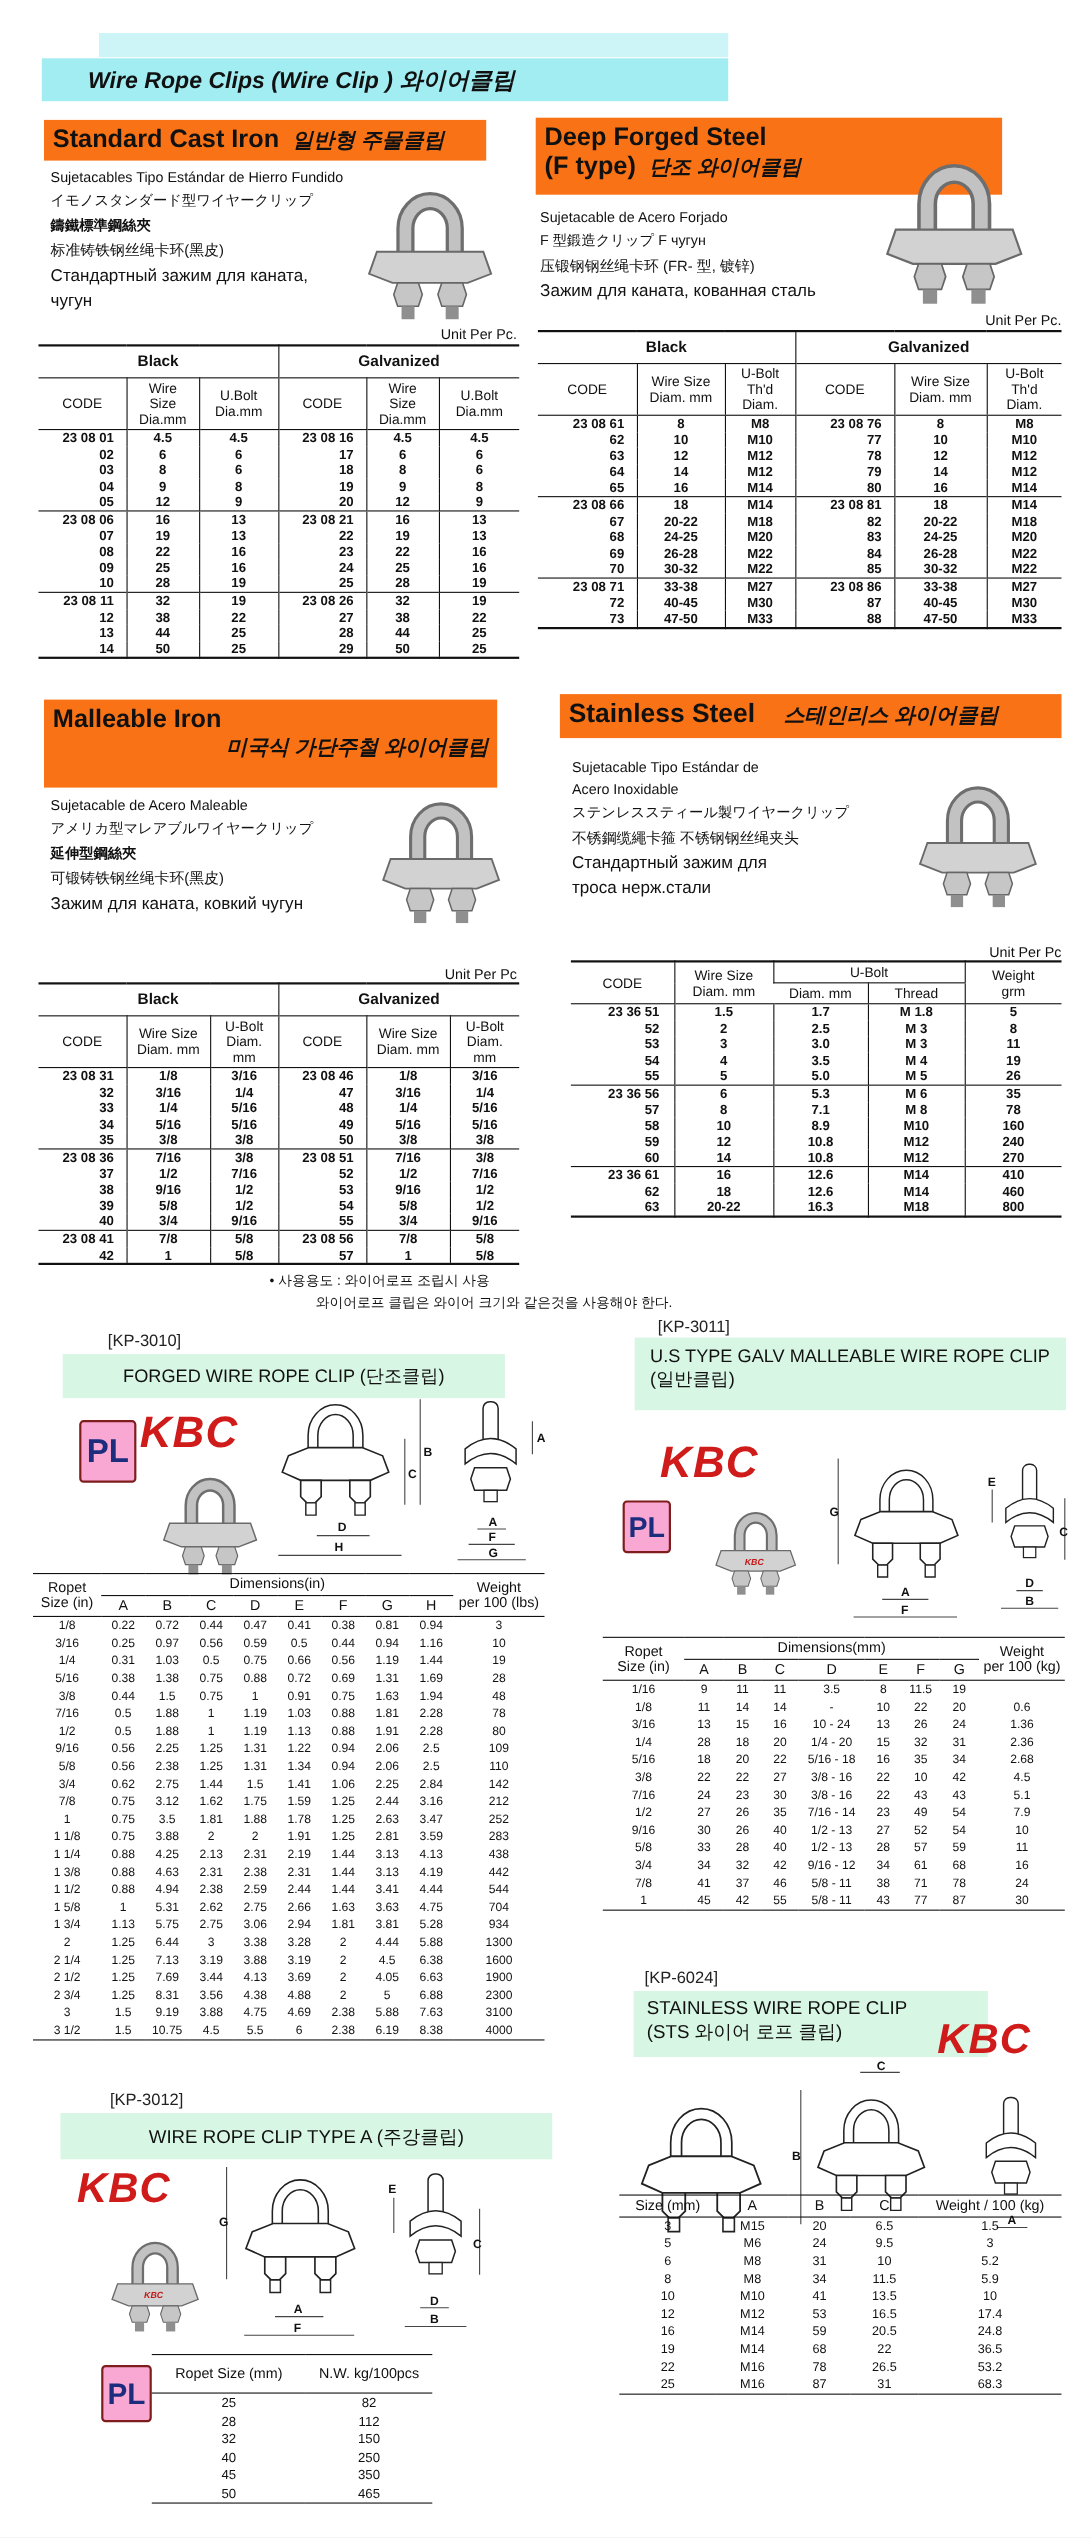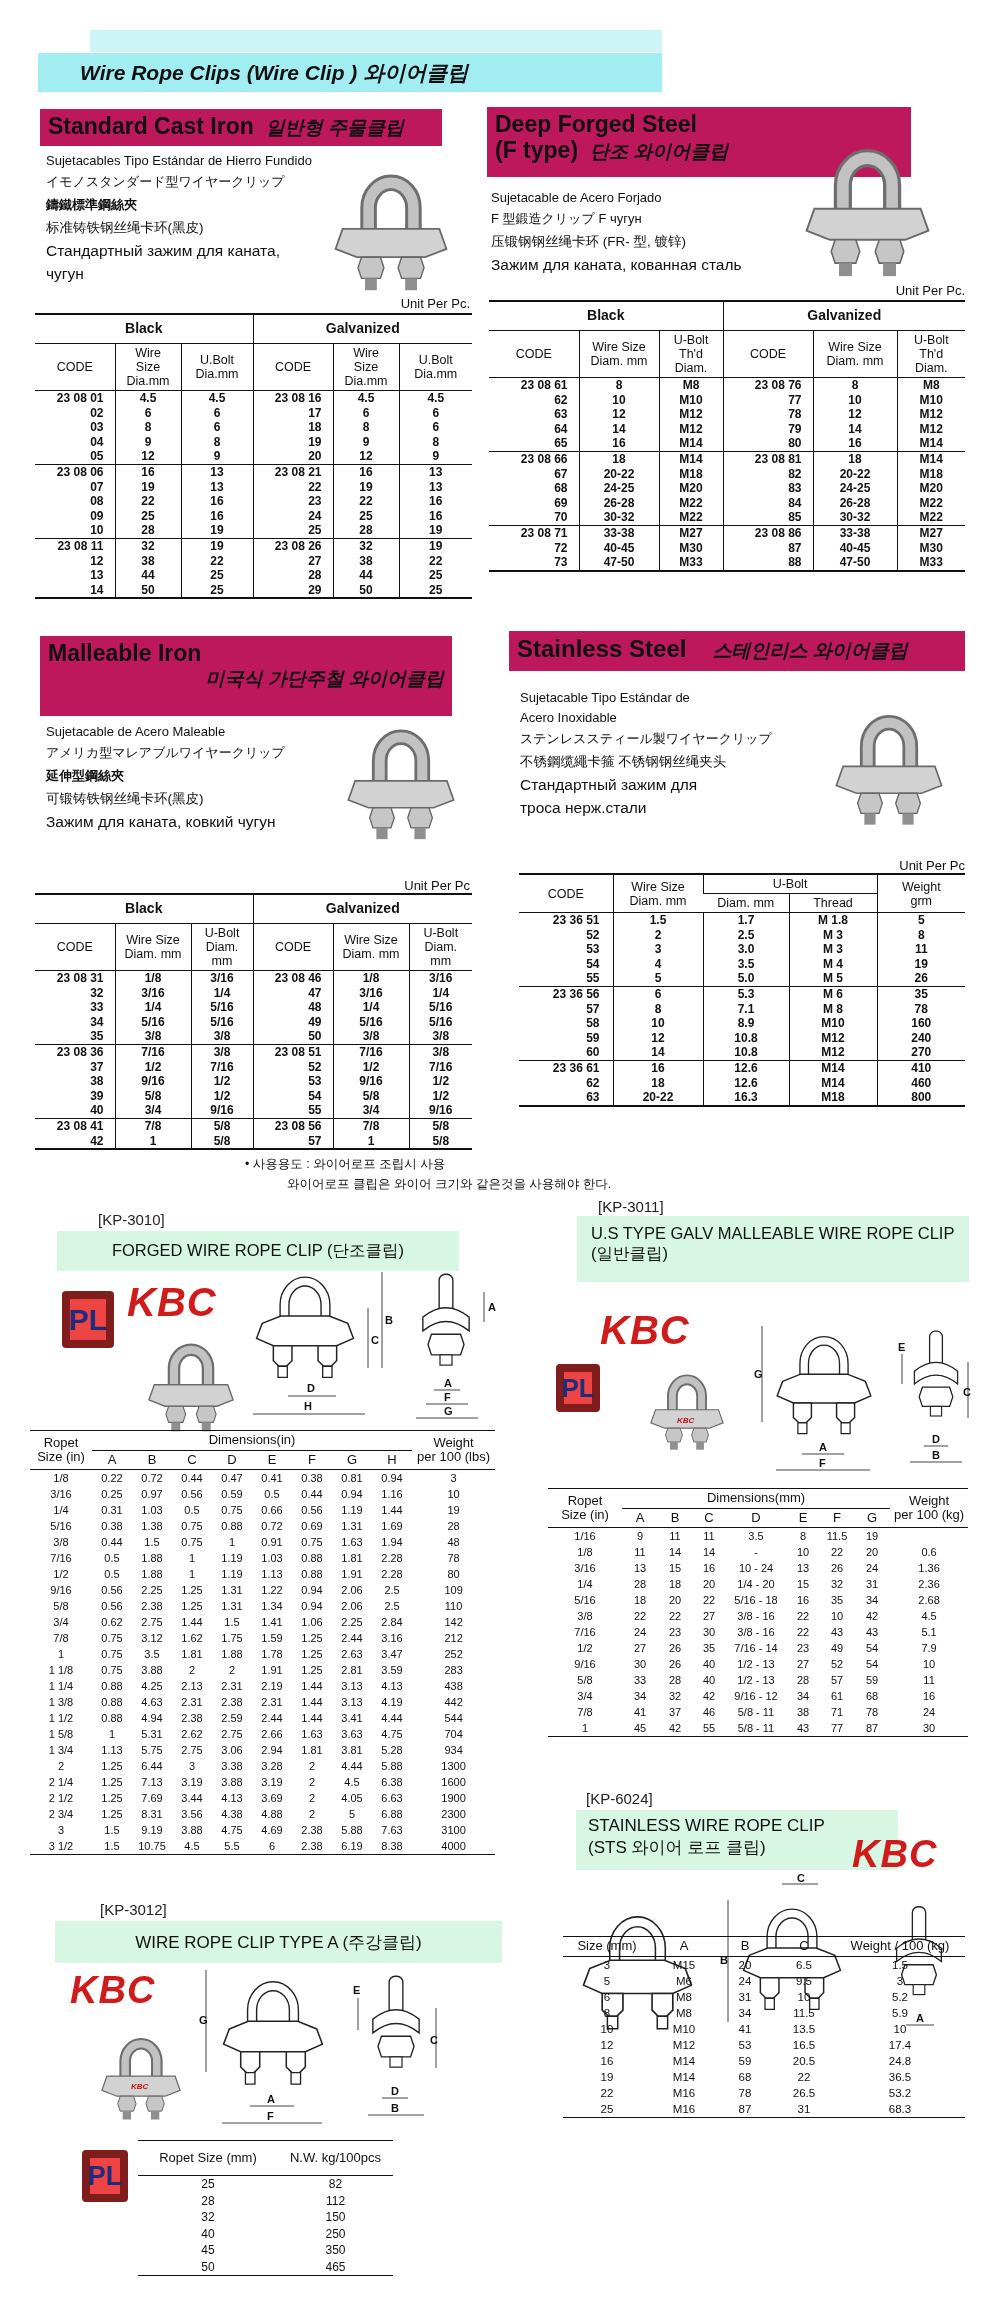--- a/index.html
+++ b/index.html
@@ -2,33 +2,33 @@
 <html><head>
 <meta charset="utf-8">
 <style>
   html,body{margin:0;padding:0;background:#e8e8e8;}
   .page{position:relative;width:992px;height:2307px;background:#ffffff;
         font-family:"Liberation Sans",sans-serif;color:#111;overflow:hidden;margin:0 auto;}
   .abs{position:absolute;}
   .pale{background:#cdf4f7;}
   .title-banner{background:#a2edf2;display:flex;align-items:center;font-style:italic;
         font-weight:bold;font-size:21px;padding-left:42px;box-sizing:border-box;}
-  .sec-hl{background:#be185d;box-sizing:border-box;padding:4px 8px;}
+  .sec-hl{background:#f97316;box-sizing:border-box;padding:4px 8px;}
   .t-en{font-weight:bold;font-size:23px;line-height:1.15;}
   .t-en2{font-weight:bold;font-size:23px;line-height:1.15;}
   .t-ko{font-style:italic;font-weight:bold;font-size:19px;margin-left:12px;}
   .desc div{margin-bottom:5px;white-space:pre-line;}
   .d-es,.d-ja{font-size:13px;}
   .d-zht{font-size:13px;font-weight:bold;}
   .d-zhs{font-size:13.5px;}
   .d-ru{font-size:15.5px;}
   .unit{font-size:13px;text-align:right;}
   .kbc{color:#d01b1b;font-weight:bold;font-style:italic;letter-spacing:1px;}
-  .pl-box{border:8px solid #7f1d1d;border-radius:4px;display:flex;align-items:center;
-        justify-content:center;color:#1d2d7d;font-weight:bold;background:#ef4444;box-sizing:border-box;}
+  .pl-box{border:2px solid #7f1d1d;border-radius:4px;display:flex;align-items:center;
+        justify-content:center;color:#1d2d7d;font-weight:bold;background:#f9a8d4;box-sizing:border-box;margin-left:10px;}
   .kp-code{font-size:15px;color:#222;}
   .banner-green{background:#d7f6e4;box-sizing:border-box;}
   .bg-center{display:flex;align-items:center;justify-content:center;font-size:16.5px;}
   .kbc-mark{position:absolute;color:#c41414;font-weight:bold;font-size:8px;font-style:italic;}
 
   table.ct{border-collapse:collapse;table-layout:fixed;}
   .ct th{font-weight:normal;text-align:center;white-space:pre-line;padding:2px 2px;line-height:1.12;}
   .ct td{text-align:center;padding:0 2px;}
 
   .spec{border-top:2px solid #111;border-bottom:2.5px solid #111;}
@@ -1375,21 +1375,21 @@
       <text class="dimt" x="2" y="92">B</text>
     </svg>
   </div>
   <div class="abs" style="left:878px;top:1885px;width:85px;height:165px">
     <svg width="85" height="165">
       <use href="#draw-side" x="12" y="10" width="58" height="108"></use>
       <line class="dim" x1="28" y1="140" x2="56" y2="140"></line>
       <text class="dimt" x="38" y="137">A</text>
     </svg>
   </div>
-  <table class="ct dim-table kp64 abs" style="left:563px;top:1936px;width:402px">
+  <table class="ct dim-table kp64 abs" style="left:563px;top:1995px;width:402px">
     <colgroup>
         <col style="width:88px">
         <col style="width:66px">
         <col style="width:56px">
         <col style="width:62px">
         <col style="width:130px">
       </colgroup>
     <thead>
       <tr class="subhdr">
         <th>Size (mm)</th>

